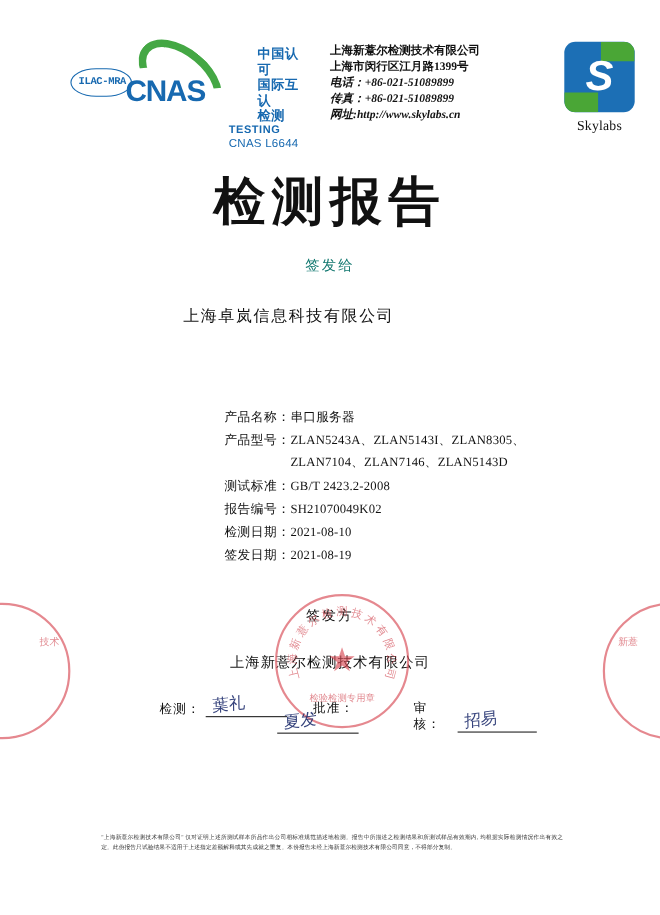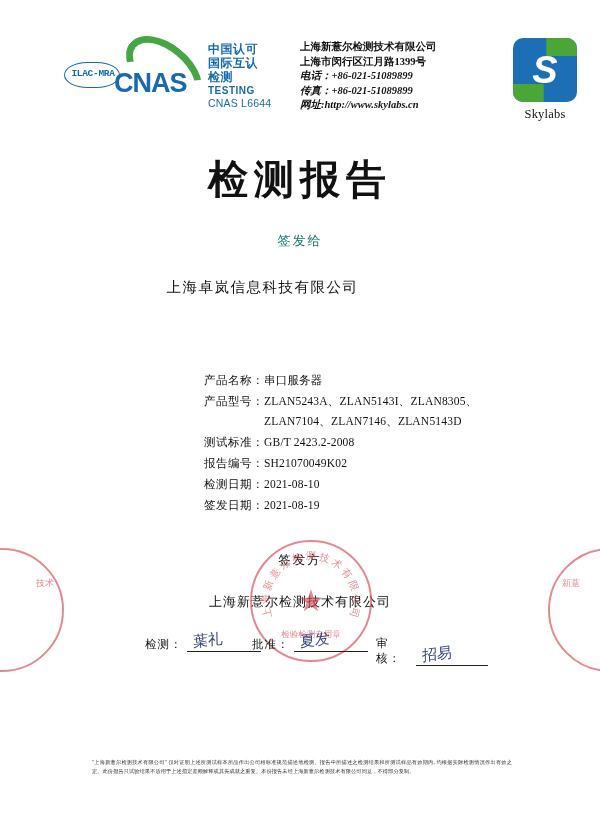--- a/index.html
+++ b/index.html
@@ -101,20 +101,21 @@
     top: 0px;
     width: 72px;
     color: #1769b0;
     font-family: "Liberation Sans", sans-serif;
   }
   .cnas-cn1, .cnas-cn2, .cnas-cn3 {
     font-size: 12px;
     line-height: 14px;
     font-weight: bold;
     letter-spacing: 0.5px;
+    margin-left: 26px;
   }
   .cnas-testing {
     font-size: 10px;
     line-height: 13px;
     letter-spacing: 0.5px;
     font-weight: bold;
   }
   .cnas-code {
     font-size: 10.5px;
     line-height: 13px;
@@ -194,21 +195,21 @@
     letter-spacing: 0.2px;
   }
 
   
   .doc-title {
     position: absolute;
     left: 0;
     top: 152px;
     width: 600px;
     text-align: center;
-    font-size: 40px;
+    font-size: 47px;
     letter-spacing: 6px;
     font-weight: bold;
     color: #111;
     font-family: "Liberation Serif", serif;
   }
 
   .issued-to-label {
     position: absolute;
     left: 0;
     top: 232px;
@@ -306,21 +307,21 @@
     left: 6px;
     bottom: 1px;
     font-family: "Liberation Serif", serif;
     font-size: 15px;
     color: #1b2a6b;
     transform: rotate(-7deg) skewX(-6deg);
     white-space: nowrap;
     opacity: .88;
   }
   #sig-1 { left: 17px; align-items: flex-end; }
-  #sig-2 { left: 124px; }
+  #sig-2 { left: 124px; flex-direction: column; }
   #sig-3 { left: 248px; }
 
   
   .stamp {
     position: absolute;
     border: 2px solid #d6414c;
     border-radius: 50%;
     color: #cf3f4a;
     opacity: .62;
   }

